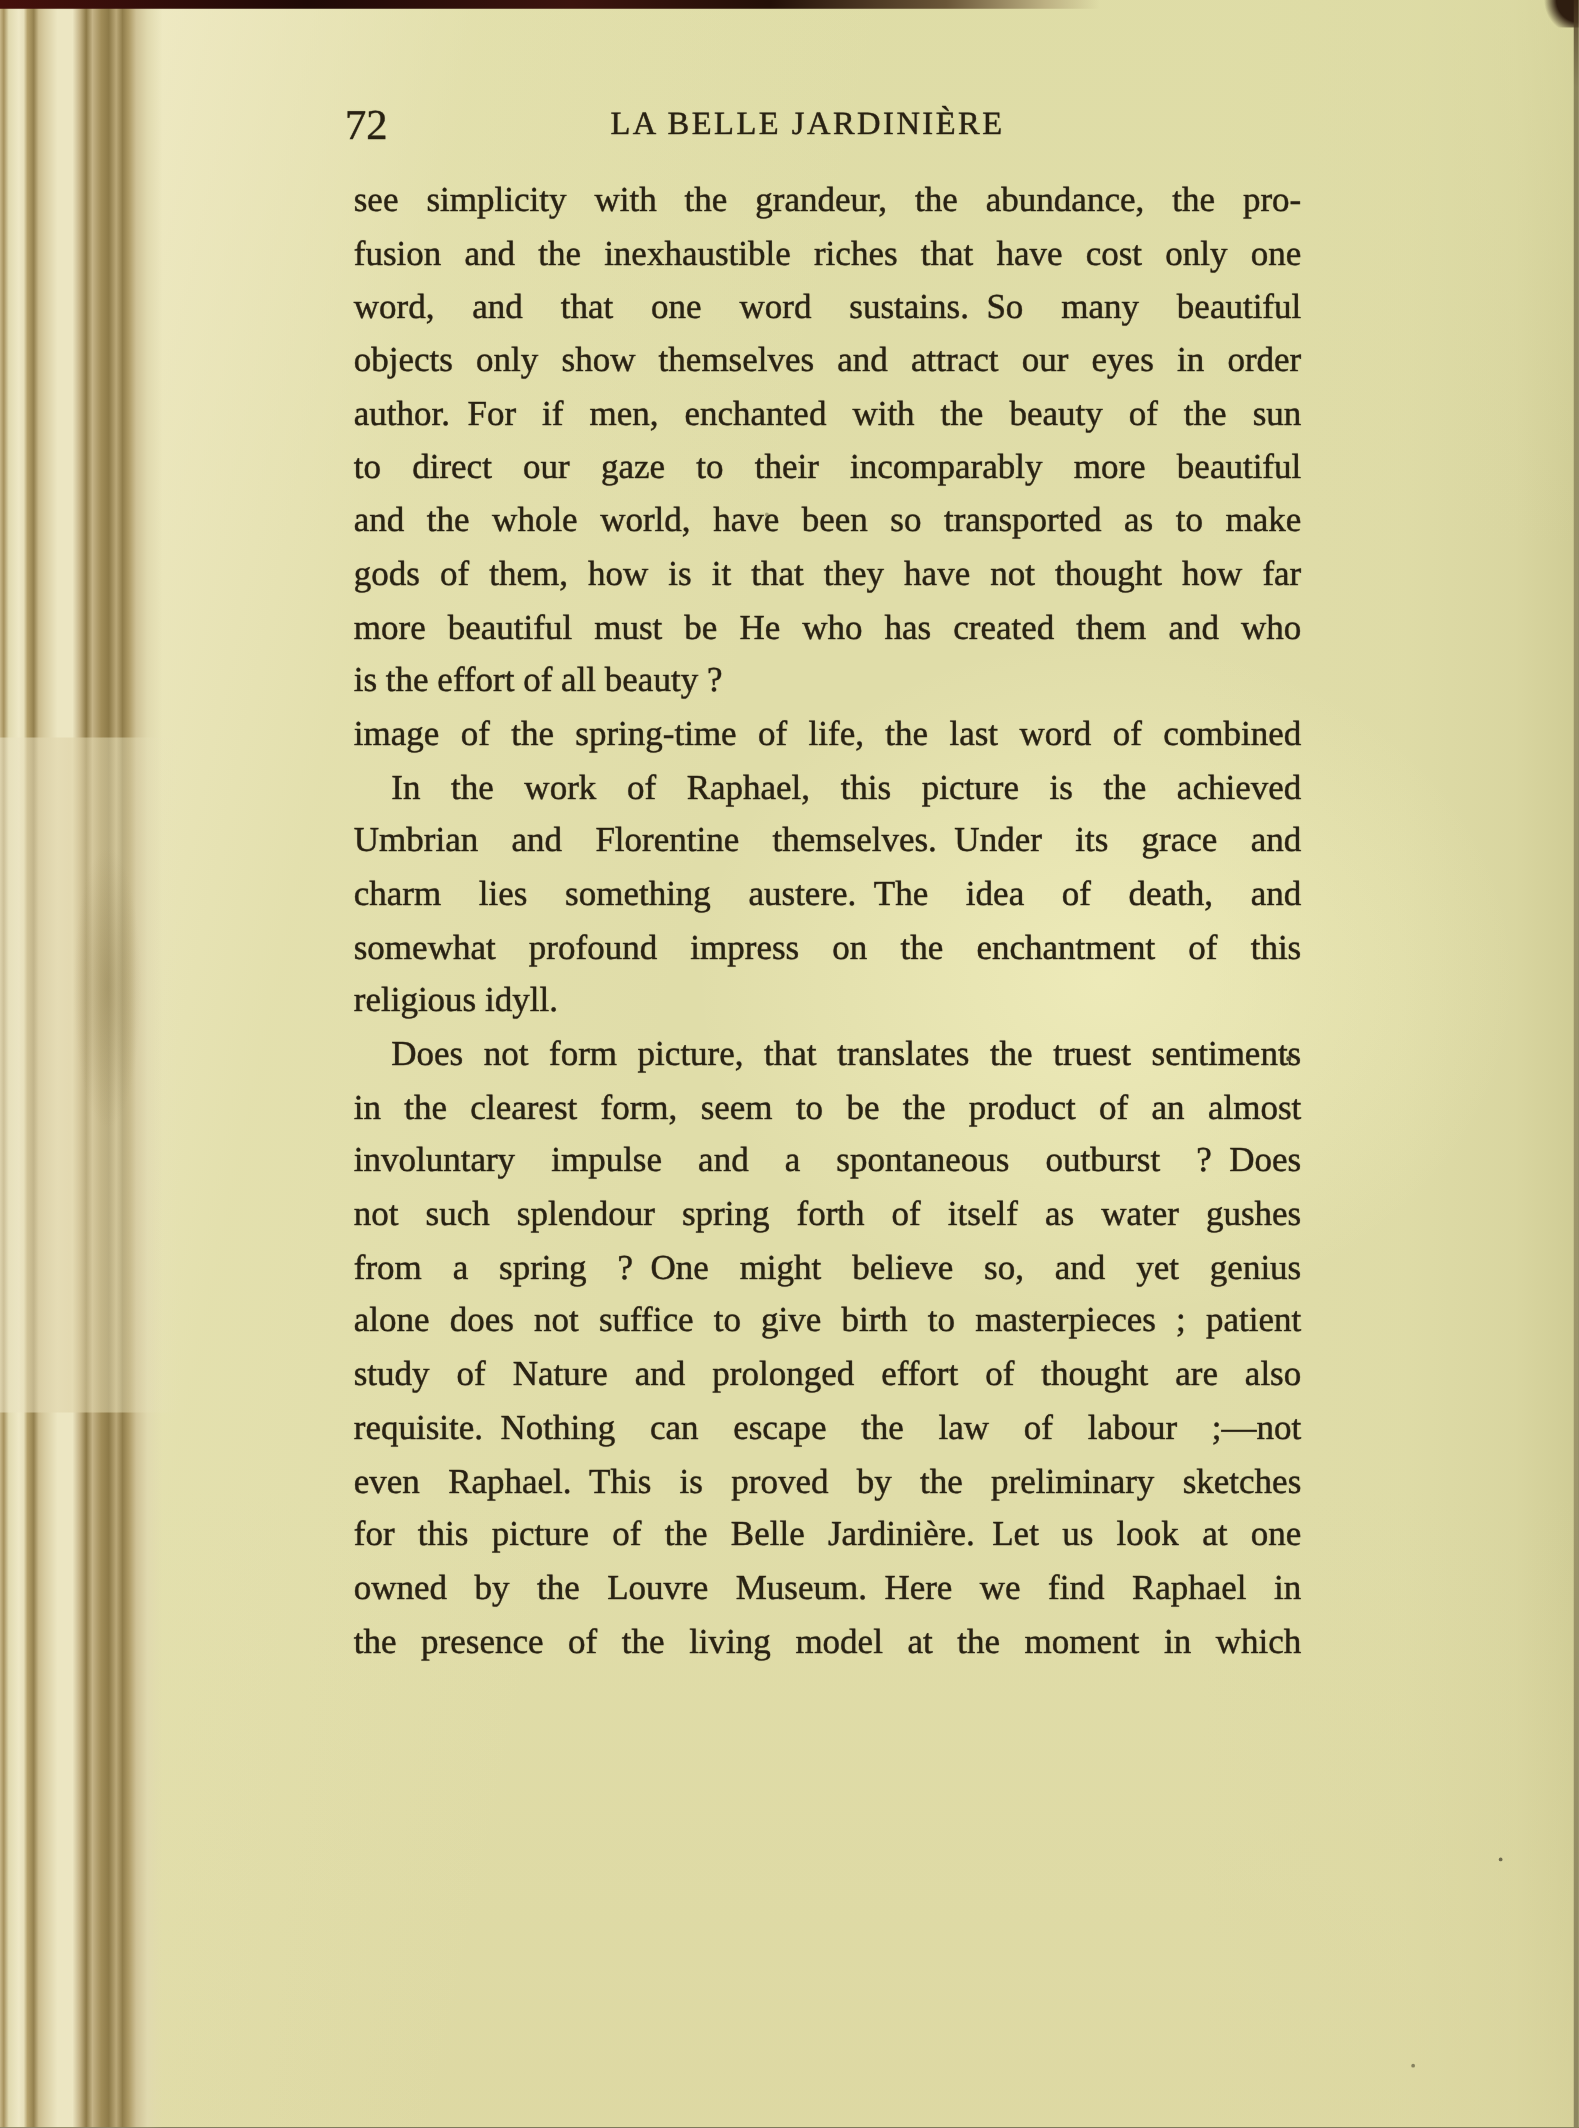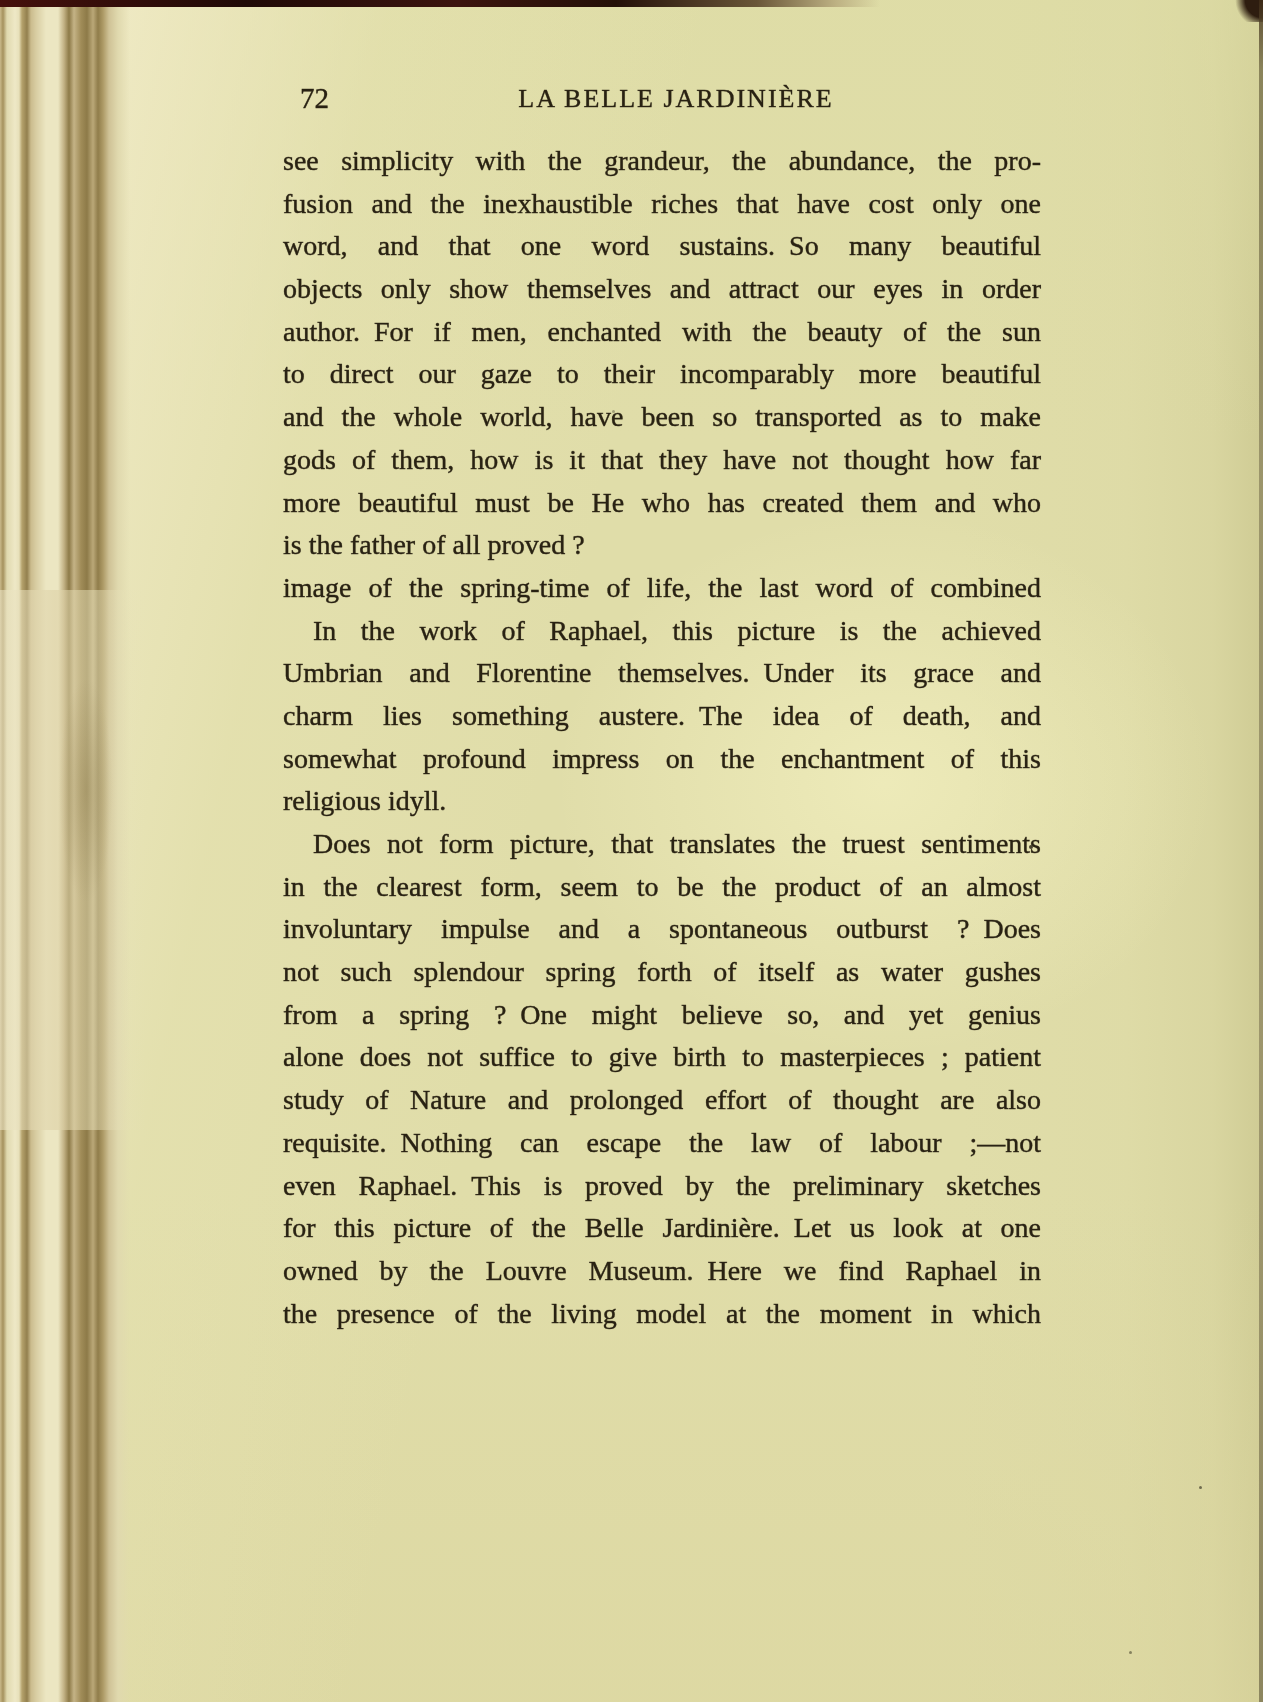--- a/index.html
+++ b/index.html
@@ -38,22 +38,22 @@
   }
   .corner-tr{
     position:absolute;right:0;top:0;width:28px;height:22px;
     background:radial-gradient(circle at 100% 0%, #2e1d10 0 50%, rgba(46,29,16,0) 78%);
   }
   .edge-right{
     position:absolute;right:0;top:0;width:4px;height:100%;opacity:.8;
     background:linear-gradient(180deg,#3f2c18 0px,#77704a 70px,#8e8760 28%,#918962 70%,#7a7350 100%);
   }
   .ink{color:#292213;-webkit-text-stroke:0.4px rgba(41,34,19,0.75);text-shadow:0 0 1px rgba(41,34,19,0.3);}
-  .page-number{position:absolute;left:300px;top:82px;font-size:29px;}
-  .running-title{position:absolute;left:297px;top:84px;width:758px;text-align:center;
+  .page-number{position:absolute;left:276px;top:82px;font-size:34px;}
+  .running-title{position:absolute;left:267px;top:84px;width:758px;text-align:center;
     font-size:26px;letter-spacing:2px;}
   .textblock{position:absolute;left:283px;top:140px;width:758px;font-size:28px;}
   .line{line-height:42.7px;height:42.7px;text-align:justify;text-align-last:justify;}
   .line.para-end{text-align-last:left;}
   .line.indent{text-indent:30px;}
   .italic{}
   .speck{position:absolute;border-radius:50%;background:#6f6b4e;}
   .speck.s1{left:1199px;top:1486px;width:3px;height:3px;}
   .speck.s2{left:1129px;top:1651px;width:3px;height:3px;opacity:.8;}
   .speck.s3{left:1029px;top:845px;width:4px;height:4px;background:#4a4430;}
@@ -76,21 +76,21 @@
   <div class="textblock ink">
       <div class="line">see simplicity with the grandeur, the abundance, the pro-</div>
       <div class="line">fusion and the inexhaustible riches that have cost only one</div>
       <div class="line">word, and that one word sustains. So many beautiful</div>
       <div class="line">objects only show themselves and attract our eyes in order</div>
       <div class="line">author. For if men, enchanted with the beauty of the sun</div>
       <div class="line">to direct our gaze to their incomparably more beautiful</div>
       <div class="line">and the whole world, have been so transported as to make</div>
       <div class="line">gods of them, how is it that they have not thought how far</div>
       <div class="line">more beautiful must be He who has created them and who</div>
-      <div class="line para-end">is the father of all proved ?</div>
+      <div class="line para-end">is the effort of all beauty ?</div>
       <div class="line">image of the spring-time of life, the last word of combined</div>
       <div class="line indent">In the work of Raphael, this picture is the achieved</div>
       <div class="line">Umbrian and Florentine themselves. Under its grace and</div>
       <div class="line">charm lies something austere. The idea of death, and</div>
       <div class="line">somewhat profound impress on the enchantment of this</div>
       <div class="line para-end">religious idyll.</div>
       <div class="line indent">Does not form picture, that translates the truest sentiments</div>
       <div class="line">in the clearest form, seem to be the product of an almost</div>
       <div class="line">involuntary impulse and a spontaneous outburst ? Does</div>
       <div class="line">not such splendour spring forth of itself as water gushes</div>

